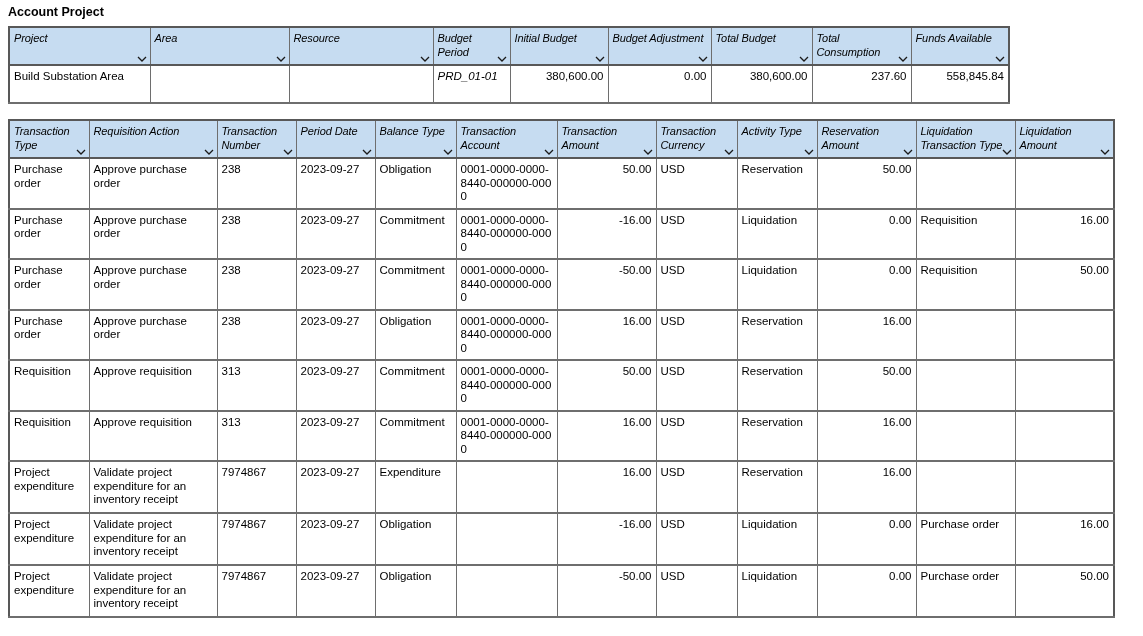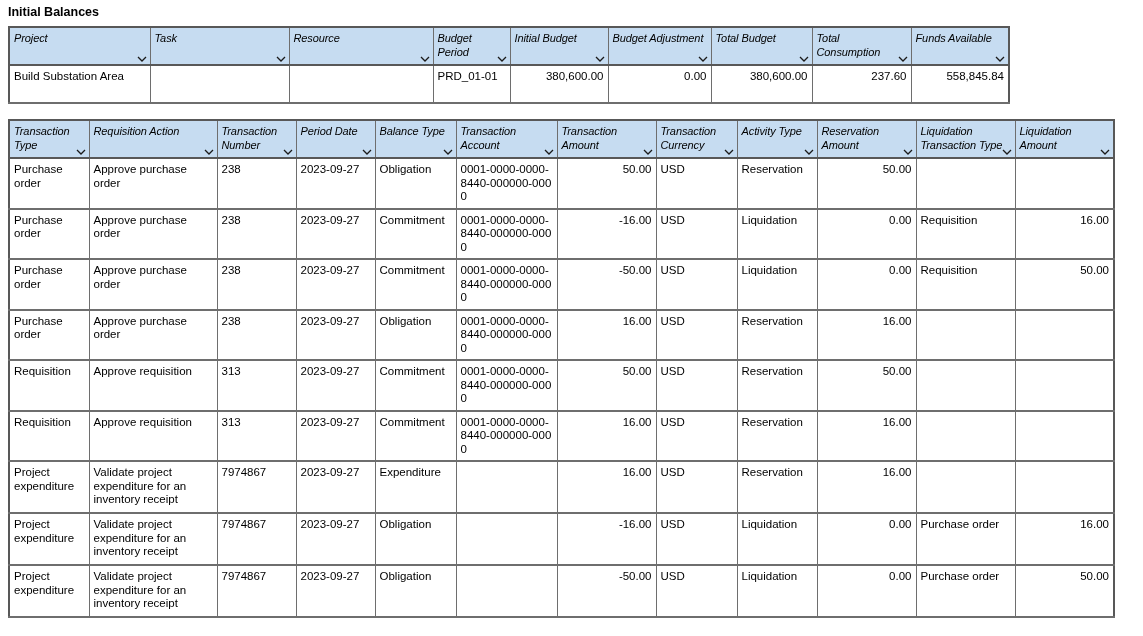--- a/index.html
+++ b/index.html
@@ -42,21 +42,21 @@
   .th-label{display:block;padding-right:2px;font-style:italic;}
   .chev{position:absolute;right:3px;bottom:2px;line-height:0;cursor:pointer;}
   .break-all{word-break:break-all;}
 </style>
 </head>
 <body>
 
 <div class="page">
 
   <div class="section">
-    <h2 class="section-title">Initial Balances</h2>
+    <h2 class="section-title">Account Project</h2>
     <table id="balances-table">
         <colgroup>
           <col style="width: 141px;">
           <col style="width: 139px;">
           <col style="width: 144px;">
           <col style="width: 77px;">
           <col style="width: 98px;">
           <col style="width: 103px;">
           <col style="width: 101px;">
           <col style="width: 99px;">
@@ -64,21 +64,21 @@
         </colgroup>
         <thead>
           <tr>
             <th>
               <span class="th-label">Project</span>
               <span class="chev"><svg width="10" height="6" viewBox="0 0 10 6">
                   <polyline points="1,1 5,5 9,1" fill="none" stroke="#1a1a1a" stroke-width="1.3"></polyline>
                 </svg></span>
             </th>
             <th>
-              <span class="th-label">Task</span>
+              <span class="th-label">Area</span>
               <span class="chev"><svg width="10" height="6" viewBox="0 0 10 6">
                   <polyline points="1,1 5,5 9,1" fill="none" stroke="#1a1a1a" stroke-width="1.3"></polyline>
                 </svg></span>
             </th>
             <th>
               <span class="th-label">Resource</span>
               <span class="chev"><svg width="10" height="6" viewBox="0 0 10 6">
                   <polyline points="1,1 5,5 9,1" fill="none" stroke="#1a1a1a" stroke-width="1.3"></polyline>
                 </svg></span>
             </th>
@@ -118,21 +118,21 @@
                   <polyline points="1,1 5,5 9,1" fill="none" stroke="#1a1a1a" stroke-width="1.3"></polyline>
                 </svg></span>
             </th>
           </tr>
         </thead>
         <tbody>
           <tr>
             <td style="text-align: left; height: 38px;">Build Substation Area</td>
             <td style="text-align: left; height: 38px;"></td>
             <td style="text-align: left; height: 38px;"></td>
-            <td style="text-align: left; height: 38px;">PRD_01-01</td>
+            <td style="text-align: left; height: 38px; font-style: italic;">PRD_01-01</td>
             <td style="text-align: right; height: 38px;">380,600.00</td>
             <td style="text-align: right; height: 38px;">0.00</td>
             <td style="text-align: right; height: 38px;">380,600.00</td>
             <td style="text-align: right; height: 38px;">237.60</td>
             <td style="text-align: right; height: 38px;">558,845.84</td>
           </tr>
         </tbody>
       </table>
   </div>
 

